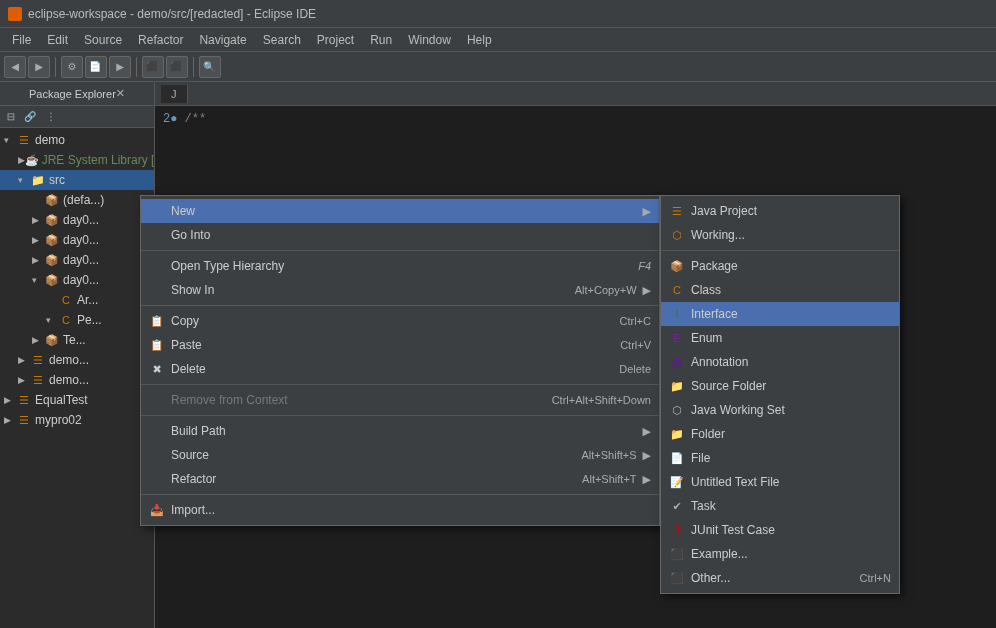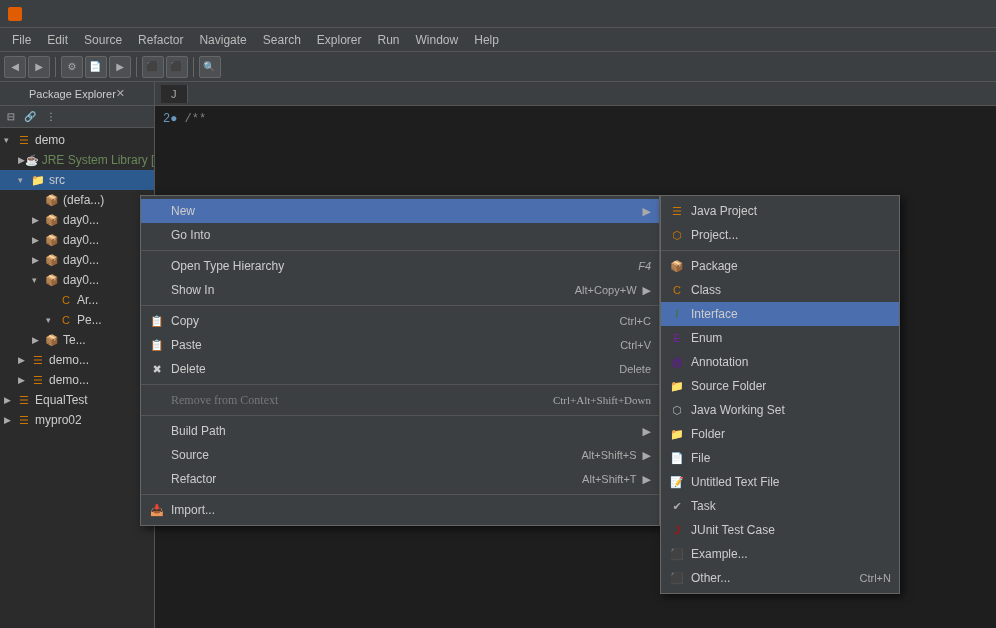--- a/index.html
+++ b/index.html
@@ -185,21 +185,21 @@
       align-items: center;
       height: 24px;
       padding: 0 8px;
       color: #cccccc;
       font-size: 12px;
       cursor: pointer;
       justify-content: space-between;
       white-space: nowrap;
     }
     .ctx-item.highlighted { background: #4b6eaf; }
-    .ctx-item.disabled { color: #777; font-family: Liberation Serif, serif; }
+    .ctx-item.disabled { color: #777; }
     .ctx-separator { height: 1px; background: #555; margin: 3px 0; }
     .ctx-left { display: flex; align-items: center; gap: 6px; }
     .ctx-shortcut { color: #aaa; font-size: 11px; }
     .ctx-arrow { color: #aaa; font-size: 11px; }
     .ctx-icon { width: 16px; height: 16px; display: flex; align-items: center; justify-content: center; font-size: 11px; }
 
     
     .submenu-new {
       position: absolute;
       top: 195px;
@@ -222,31 +222,32 @@
       gap: 6px;
     }
     .sub-item.highlighted { background: #4b6eaf; }
     .sub-icon { width: 16px; height: 16px; display: flex; align-items: center; justify-content: center; font-size: 11px; }
   </style>
 </head>
 <body>
 
 <div class="title-bar">
   <span class="icon"></span>
+  <span>eclipse-workspace - demo/src/[redacted] - Eclipse IDE</span>
 </div>
 
 <div class="menu-bar">
 
 <div class="menu-item">File</div>
     <div class="menu-item">Edit</div>
     <div class="menu-item">Source</div>
     <div class="menu-item">Refactor</div>
     <div class="menu-item">Navigate</div>
     <div class="menu-item">Search</div>
-    <div class="menu-item">Explorer</div>
+    <div class="menu-item">Project</div>
     <div class="menu-item">Run</div>
     <div class="menu-item">Window</div>
     <div class="menu-item">Help</div>
   </div>
 
 <div class="toolbar">
   <div class="toolbar-btn">◀</div>
   <div class="toolbar-btn">▶</div>
   <div class="toolbar-sep"></div>
   <div class="toolbar-btn">⚙</div>
@@ -484,21 +485,21 @@
 <div class="submenu-new" id="submenu-new">
     <div class="sub-item" style="justify-content: space-between;">
       <div style="display: flex; align-items: center; gap: 6px;">
         <span class="sub-icon" style="color: rgb(204, 119, 0);">☰</span>
         <span>Java Project</span>
       </div>
     </div>
     <div class="sub-item" style="justify-content: space-between;">
       <div style="display: flex; align-items: center; gap: 6px;">
         <span class="sub-icon" style="color: rgb(204, 119, 0);">⬡</span>
-        <span>Project...</span>
+        <span>Working...</span>
       </div>
     </div>
     <div class="ctx-separator"></div>
     <div class="sub-item" style="justify-content: space-between;">
       <div style="display: flex; align-items: center; gap: 6px;">
         <span class="sub-icon" style="color: rgb(204, 153, 0);">📦</span>
         <span>Package</span>
       </div>
     </div>
     <div class="sub-item" style="justify-content: space-between;">

